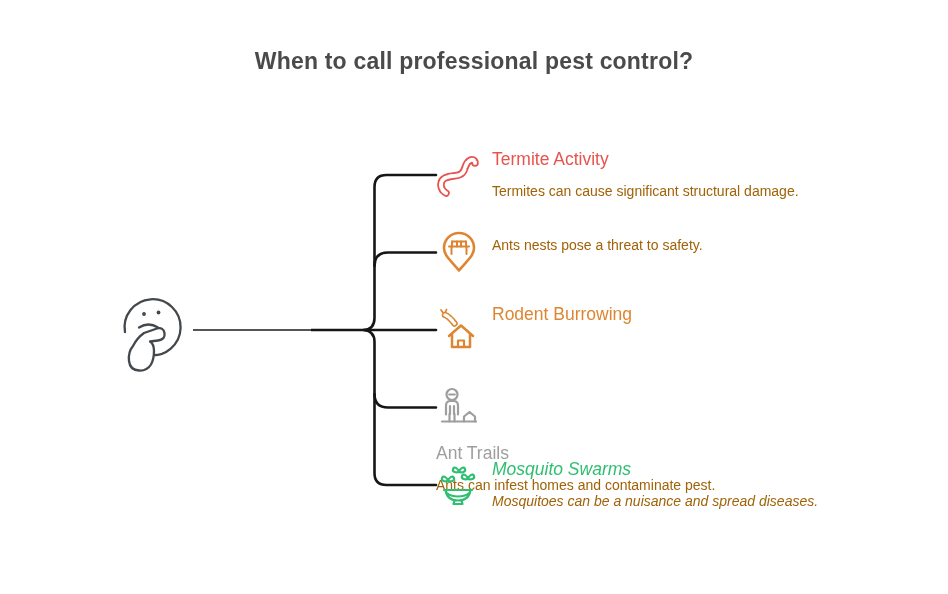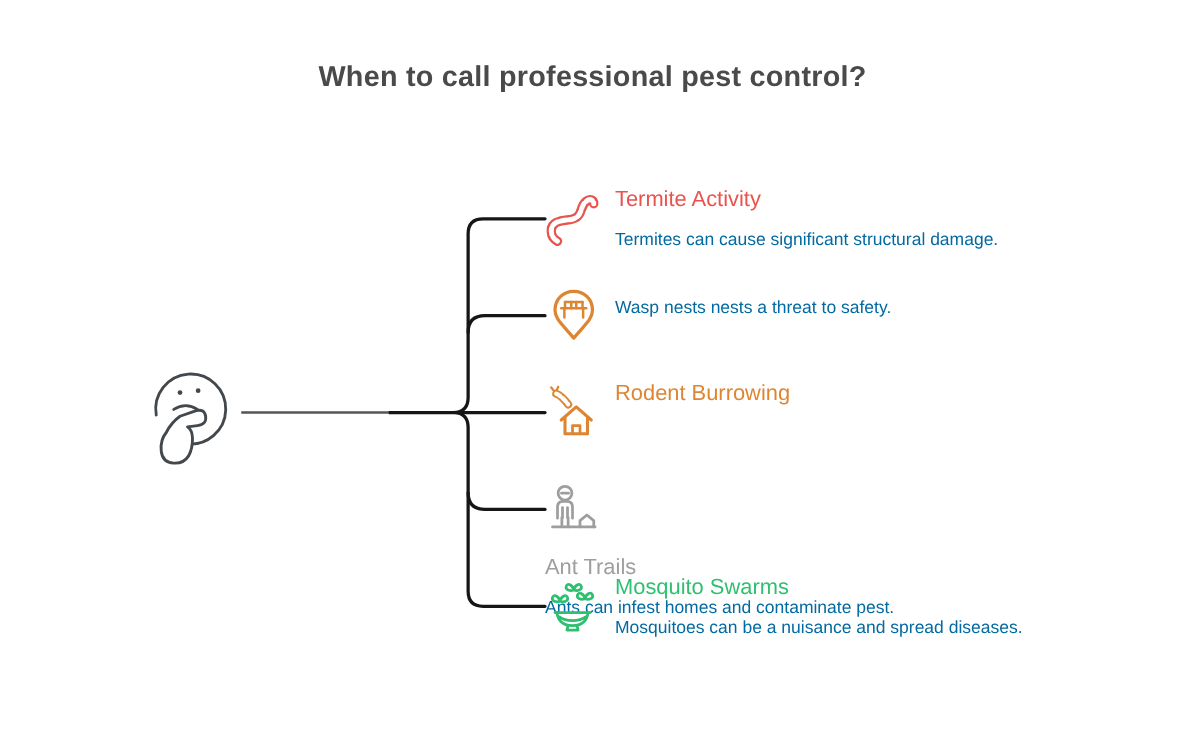--- a/index.html
+++ b/index.html
@@ -33,41 +33,41 @@
     position: absolute;
     left: 436px;
     display: flex;
     gap: 10px;
     align-items: flex-start;
   }
   .row-1 { top: 146px; }
   .row-2 { top: 223px; }
   .row-3 { top: 301px; }
   .row-4 { top: 378px; flex-direction: column; }
-  .row-5 { top: 456px; }
+  .row-5 { top: 456px; font-style: italic; }
   .branch-icon {
     width: 46px;
     height: 46px;
     margin-top: 6px;
     flex: 0 0 46px;
     display: flex;
     align-items: center;
     justify-content: center;
   }
   .branch-text { padding-top: 2px; }
   .branch-title {
     font-size: 17.5px;
     line-height: 23px;
     font-weight: 400;
   }
   .branch-desc {
     margin-top: 11px;
     font-size: 14px;
     line-height: 18px;
-    color: #0369a1;
+    color: #a16207;
   }
 </style>
 </head>
 <body>
 
 <div class="canvas">
 
   <div class="title">When to call professional pest control?</div>
 
   <svg class="connector-layer" viewBox="0 0 948 594" xmlns="http://www.w3.org/2000/svg">
@@ -115,21 +115,21 @@
           <path d="M29,11.5 V16.5"></path>
           <path d="M20,11.5 V16.5"></path>
           <path d="M24,11.5 V16.5"></path>
           <path d="M12,16.5 H32"></path>
           <path d="M14.5,16.5 V24"></path>
           <path d="M29.5,16.5 V24"></path>
         </g>
       </svg>
     </div>
     <div class="branch-text">
-      <div class="branch-desc">Wasp nests nests a threat to safety.</div>
+      <div class="branch-desc">Ants nests pose a threat to safety.</div>
     </div>
   </div>
 
   <div class="branch-row row-3">
     <div class="branch-icon" style="color: rgb(222, 133, 49);">
       <svg width="44" height="44" viewBox="0 0 44 44" fill="none" stroke-linecap="round" stroke-linejoin="round">
         <path d="M4,2 L7.5,6.5" stroke="currentColor" stroke-width="1.8"></path>
         <path d="M9.5,1.5 L7.5,6.5" stroke="currentColor" stroke-width="1.8"></path>
         <path d="M8,7 C11,8 14.5,11.5 17.5,15.5" stroke="currentColor" stroke-width="6.5"></path>
         <path d="M8,7 C11,8 14.5,11.5 17.5,15.5" stroke="#ffffff" stroke-width="3.4" stroke-dasharray="4 2"></path>

